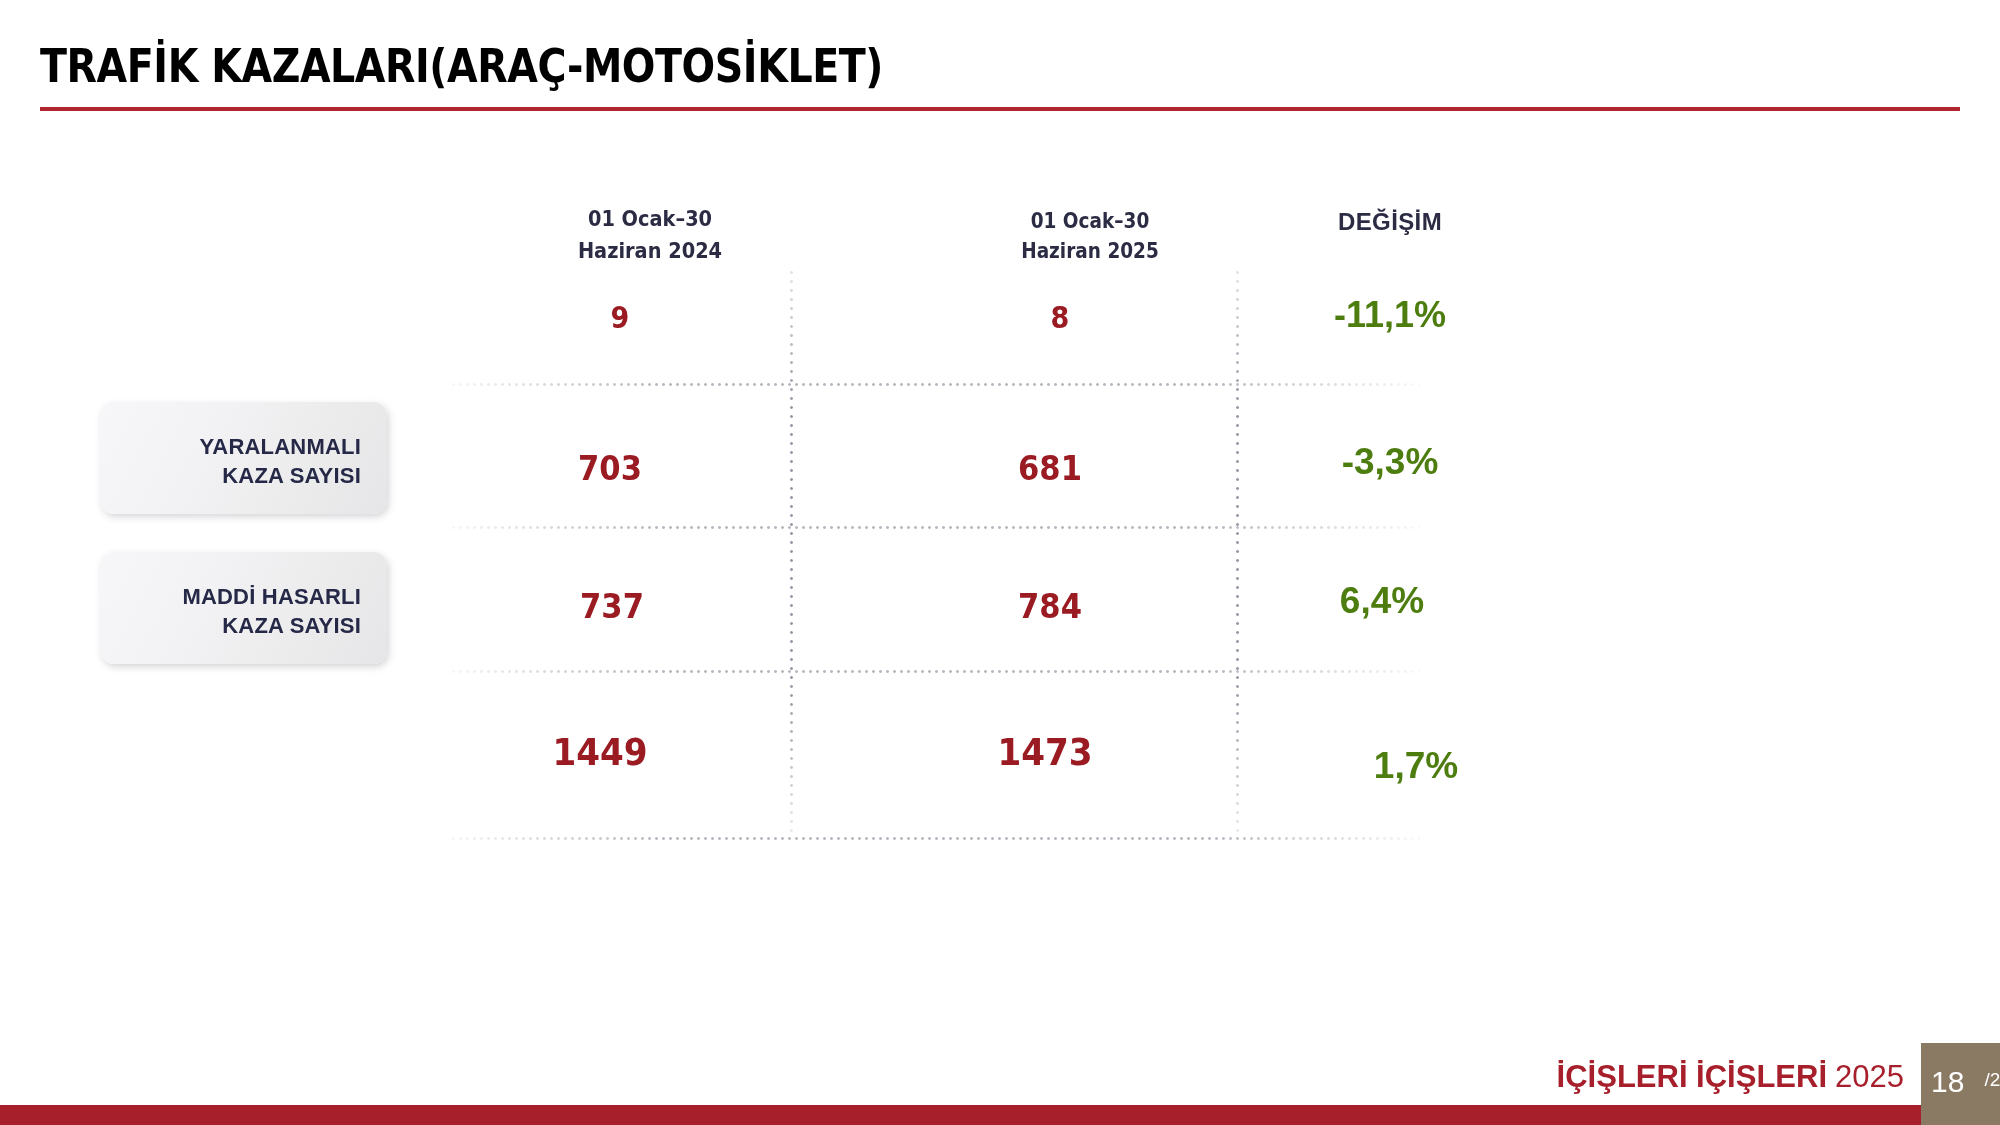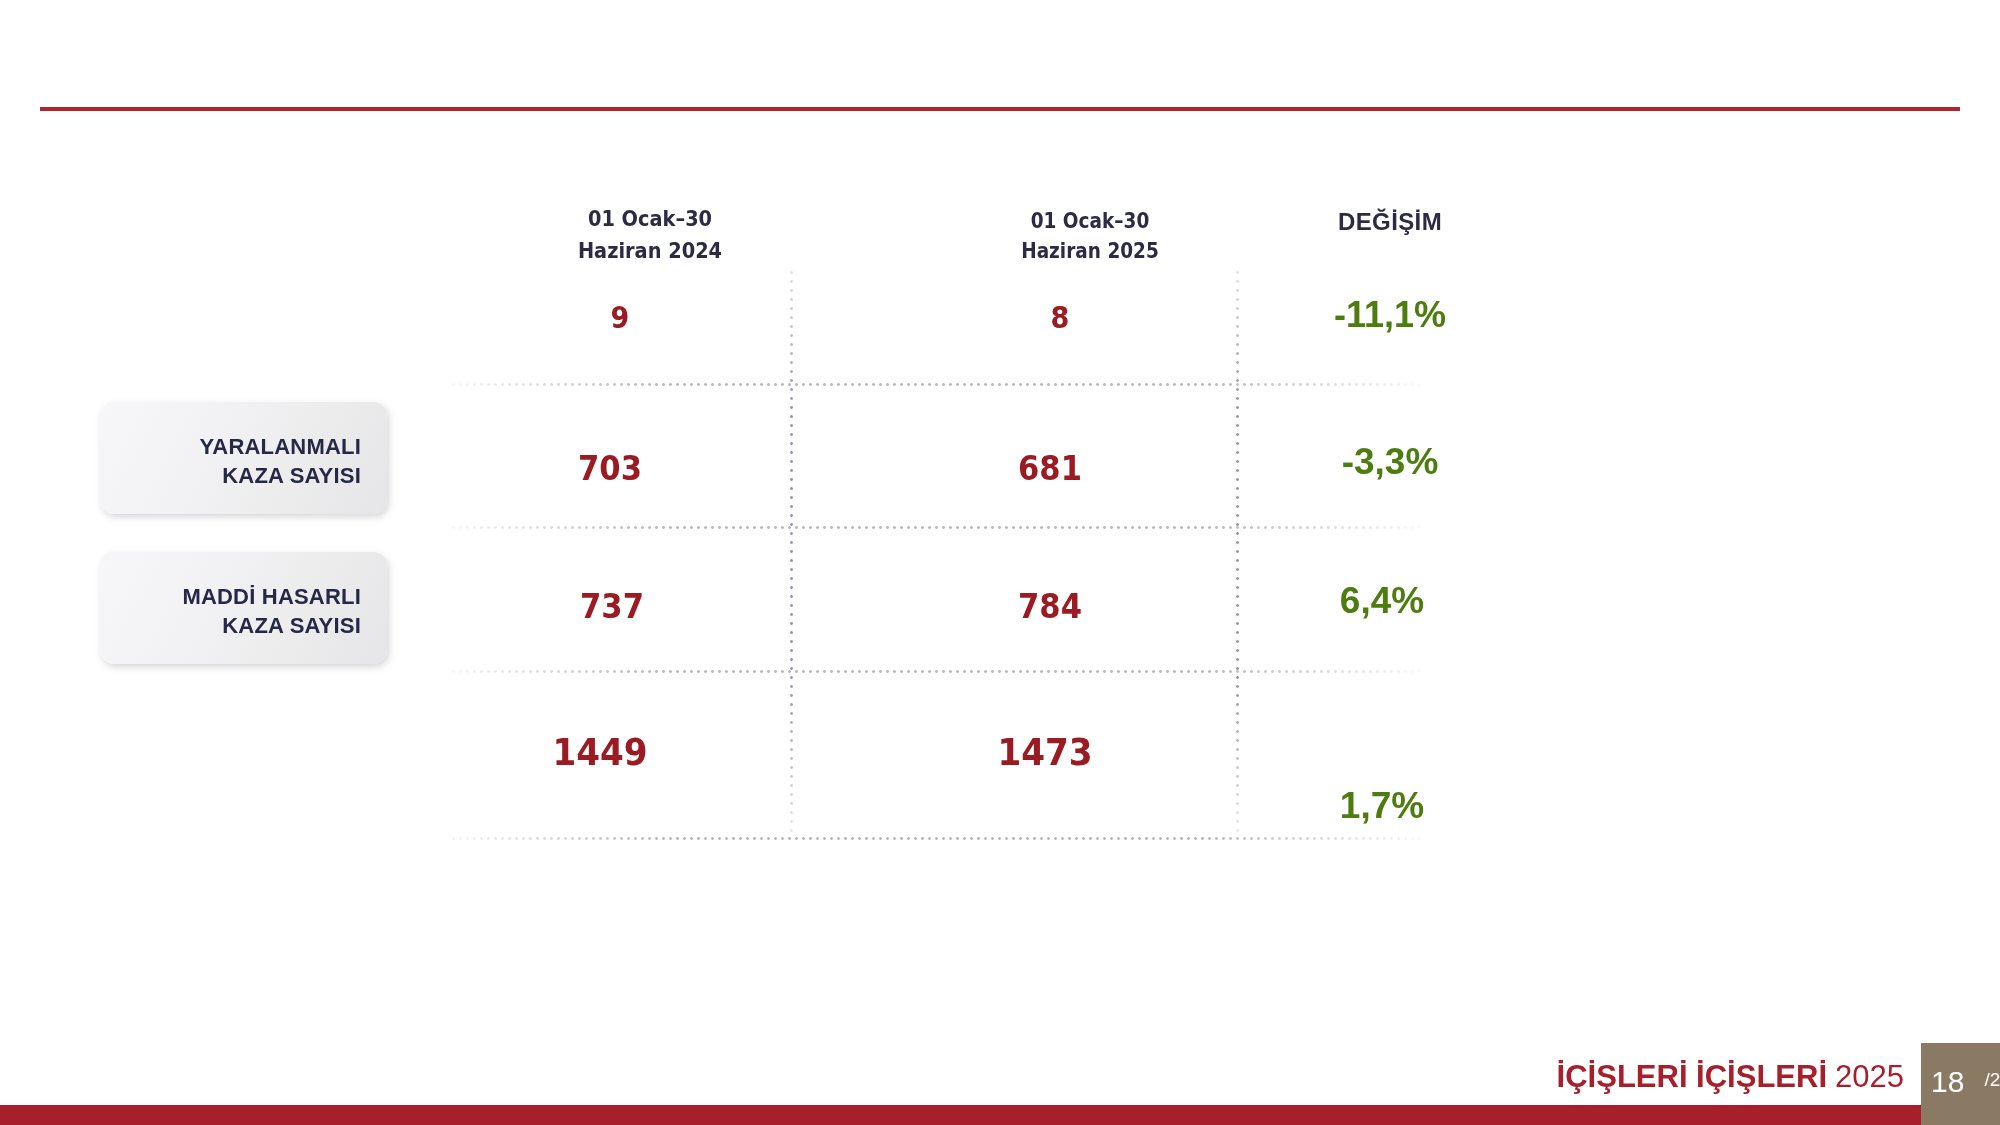--- a/index.html
+++ b/index.html
@@ -137,21 +137,21 @@
   #v-1-a { left: 460px; top: 448px; width: 300px; font-size: 34px; }
   #v-1-b { left: 900px; top: 448px; width: 300px; font-size: 34px; }
   #c-1   { left: 1230px; top: 441px; width: 320px; font-size: 37px; }
   
   #v-2-a { left: 462px; top: 586px; width: 300px; font-size: 34px; }
   #v-2-b { left: 900px; top: 586px; width: 300px; font-size: 34px; }
   #c-2   { left: 1222px; top: 580px; width: 320px; font-size: 37px; }
   
   #v-3-a { left: 450px; top: 730px; width: 300px; font-size: 38px; }
   #v-3-b { left: 895px; top: 730px; width: 300px; font-size: 38px; }
-  #c-3   { left: 1222px; top: 745px; width: 320px; font-size: 37px; margin-top: 40px; }
+  #c-3   { left: 1256px; top: 745px; width: 320px; font-size: 37px; }
 
   
   .h-dot {
     position: absolute;
     left: 450px;
     width: 970px;
     height: 3px;
     background-image: radial-gradient(circle, #b9b9c2 1.2px, rgba(255,255,255,0) 1.6px);
     background-size: 7px 3px;
     background-repeat: repeat-x;
@@ -214,20 +214,23 @@
     white-space: nowrap;
   }
   #page-number { font-size: 30px; font-weight: 400; }
   #page-total { font-size: 19px; font-weight: 400; vertical-align: super; margin-left: 20px; }
 </style>
 </head>
 <body>
 
 <div id="slide">
 
+  <div id="title-block">
+    <div id="page-title">TRAFİK KAZALARI(ARAÇ-MOTOSİKLET)</div>
+  </div>
   <div id="title-rule"></div>
 
   <div id="table-area">
 
     <div class="col-head" id="col-head-2024">
       <div>01 Ocak–30</div>
       <div>Haziran 2024</div>
     </div>
     <div class="col-head" id="col-head-2025">
       <div>01 Ocak–30</div>

